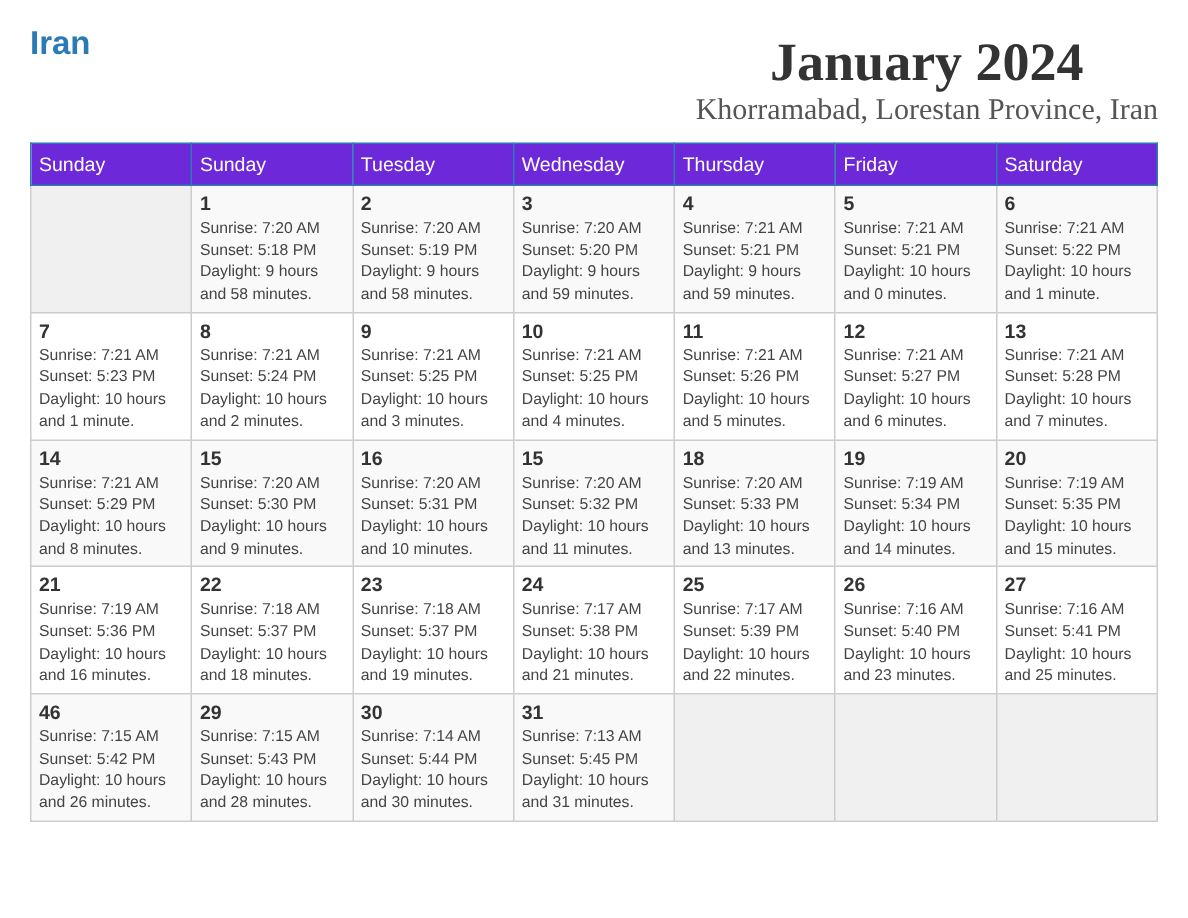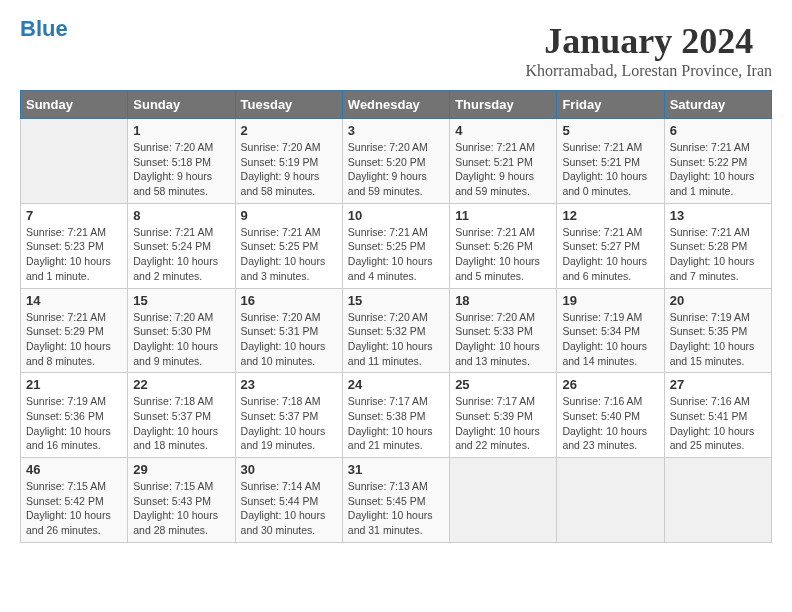--- a/index.html
+++ b/index.html
@@ -24,35 +24,35 @@
     .title-block {
       text-align: center;
       font-family: Liberation Serif, serif;
     }
     .month-title {
       font-size: 36px;
       font-weight: bold;
       color: #333;
     }
     .location {
-      font-size: 16px;
+      font-size: 20px;
       color: #555;
     }
     table {
       width: 100%;
       border-collapse: collapse;
       font-size: 11px;
     }
     thead tr th {
-      background-color: #737373;
+      background-color: #6d28d9;
       color: #fff;
       text-align: left;
       padding: 6px 5px;
       font-size: 13px;
-      font-weight: bold;
+      font-weight: normal;
       border: 1px solid #2a7ab5;
     }
     tbody tr td {
       border: 1px solid #ccc;
       vertical-align: top;
       padding: 4px 5px;
       min-height: 80px;
       width: 14.28%;
     }
     tbody tr:nth-child(odd) {
@@ -75,21 +75,21 @@
     }
     .empty-cell {
       background: #f0f0f0;
     }
   </style>
 </head>
 <body>
 
 <div class="header">
   <div class="logo">
-    <span style="font-size:22px; font-weight:bold; color:#2a7ab5; margin-top:-4px;">Blue</span>
+    <span style="font-size:22px; font-weight:bold; color:#2a7ab5; margin-top:-4px;">Iran</span>
   </div>
   <div class="title-block">
     <div class="month-title">January 2024</div>
     <div class="location">Khorramabad, Lorestan Province, Iran</div>
   </div>
 </div>
 
 <table>
   <thead>
     <tr>

